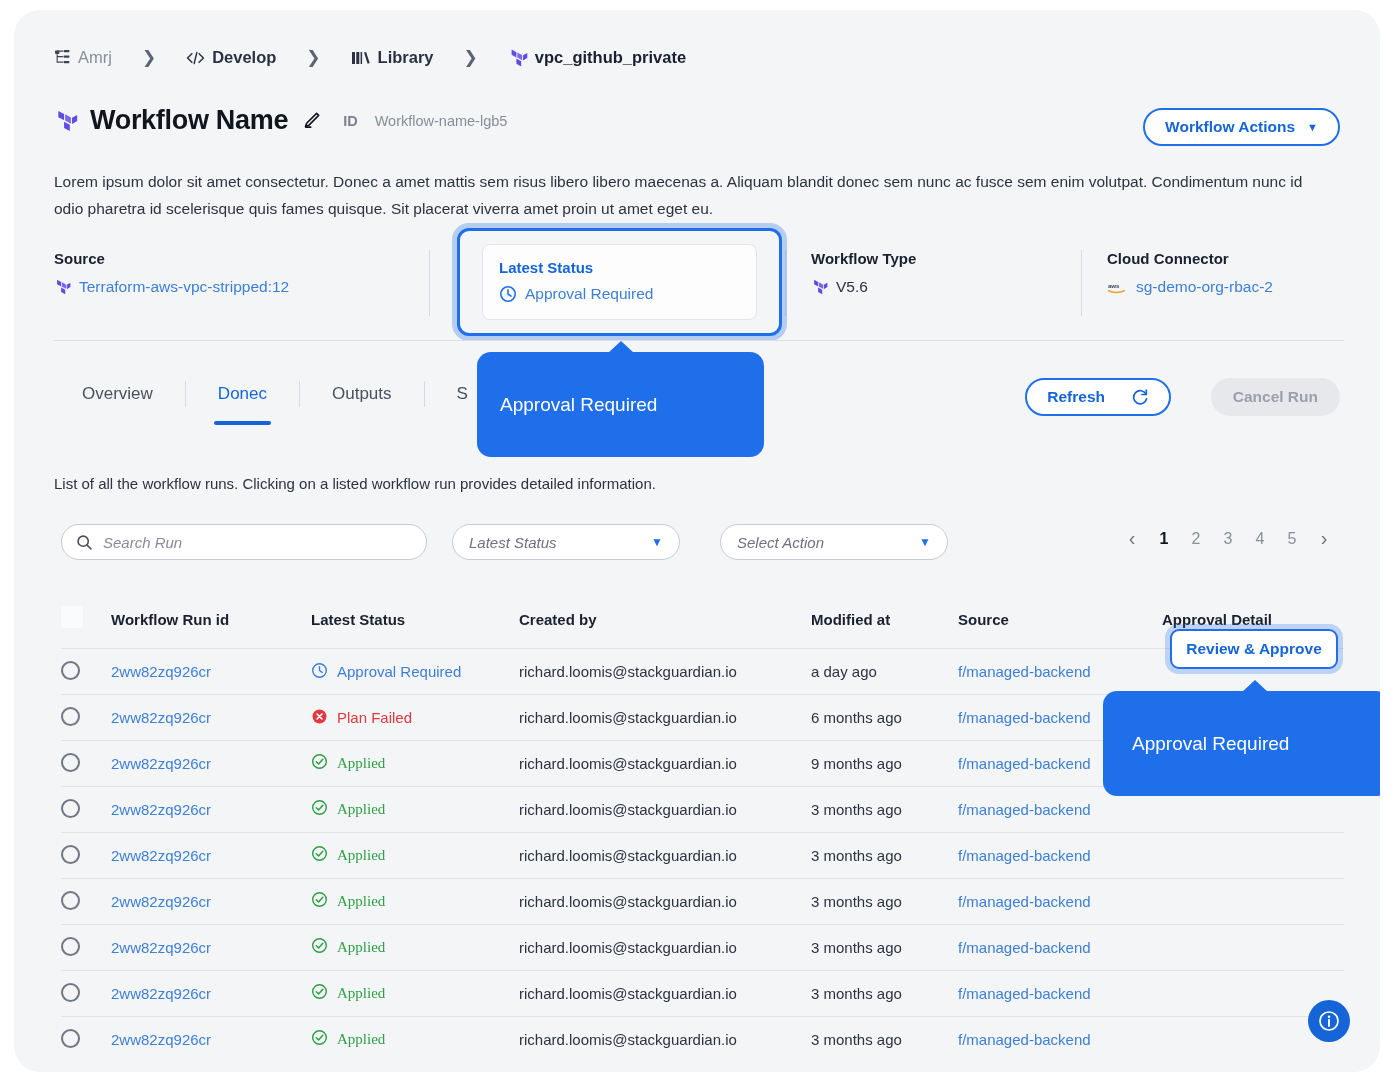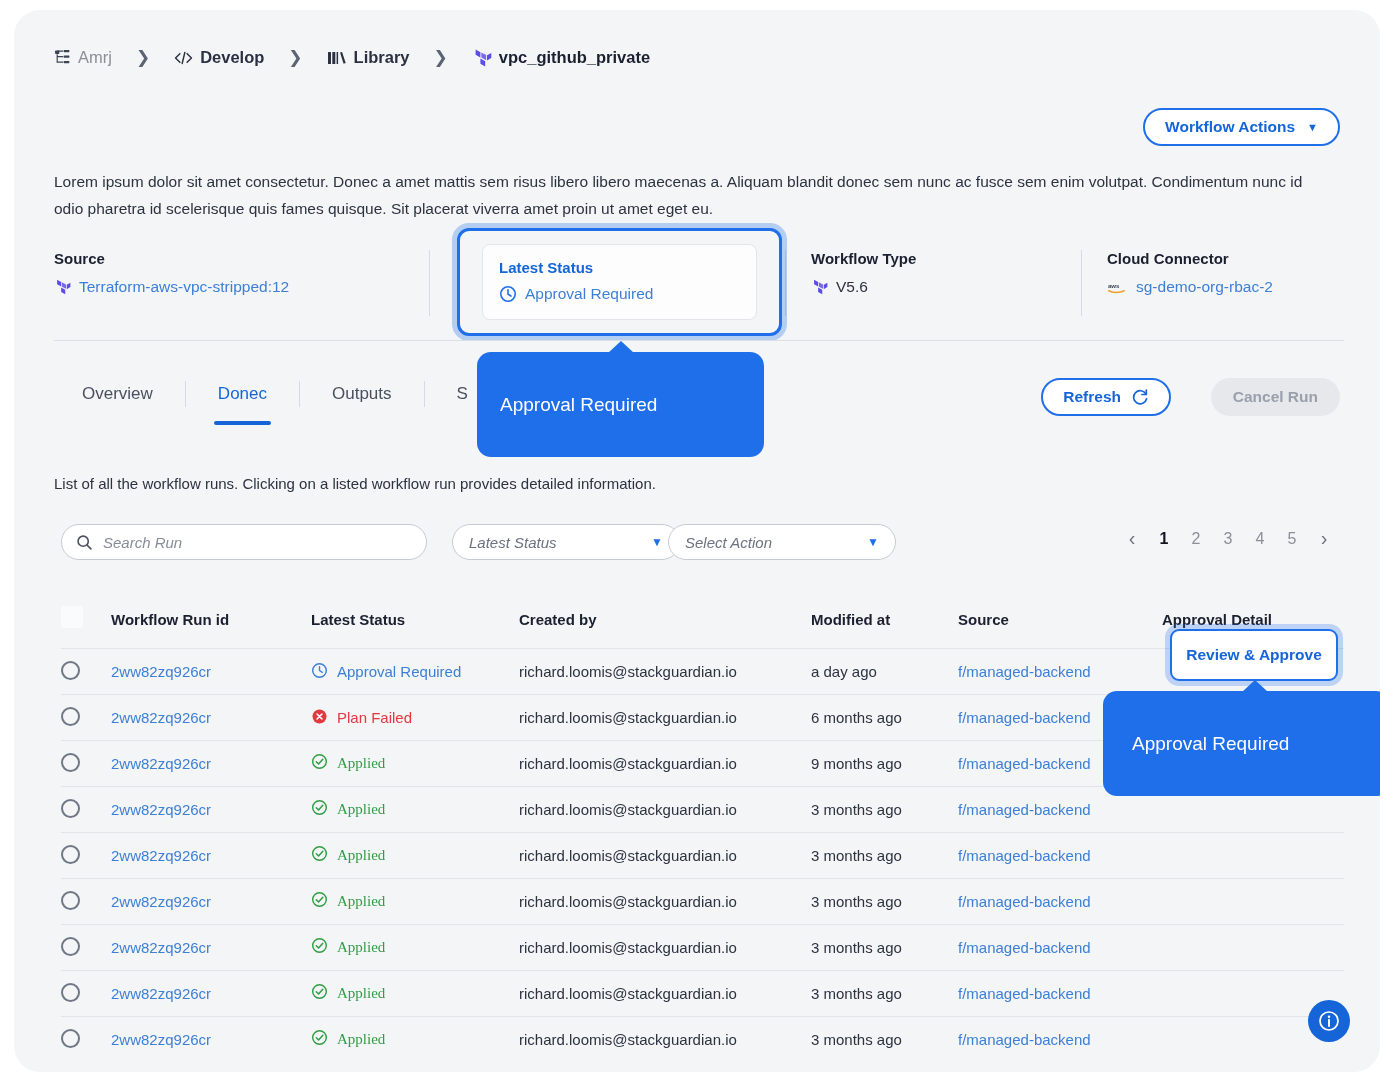--- a/index.html
+++ b/index.html
@@ -14,21 +14,21 @@
     left: 14px; top: 10px;
     width: 1366px; height: 1062px;
     background: #f4f5f7;
     border-radius: 26px;
     overflow: hidden;
   }
 
   
   .breadcrumb {
     position: absolute; left: 40px; top: 38px;
-    display: flex; align-items: center; gap: 11px;
+    display: flex; align-items: center; gap: 17px;
     font-size: 16.5px;
   }
   .crumb { display: flex; align-items: center; gap: 7px; }
   .crumb .txt { color: #8a8f98; font-weight: 400; }
   .crumb.active .txt { color: #1b2030; font-weight: 700; }
   .crumb.bold .txt { color: #2b3142; font-weight: 700; }
   .chev {
     color: #5b6475; font-size: 17px; font-weight: 400;
     margin: 0 13px; line-height: 1;
   }
@@ -107,21 +107,21 @@
     content: ""; position: absolute; left: 28px; right: 28px; bottom: -9px;
     height: 4px; background: #1565d8; border-radius: 2px;
   }
   .tab-div { width: 1px; height: 26px; background: #d7dae0; }
 
   .btn-refresh {
     position: absolute; right: 209px; top: 368px;
     height: 38px; padding: 0 20px;
     border: 2px solid #1f6feb; border-radius: 19px; background: #fff;
     color: #1565d8; font-size: 15.5px; font-weight: 700;
-    display: flex; align-items: center; gap: 10px; cursor: pointer;
+    display: flex; align-items: center; gap: 26px; cursor: pointer;
   }
   .btn-cancel {
     position: absolute; right: 40px; top: 368px;
     height: 38px; padding: 0 22px;
     border: none; border-radius: 19px; background: #e6e8ec;
     color: #9aa0ab; font-size: 15.5px; font-weight: 700;
     display: flex; align-items: center; cursor: default;
   }
 
   
@@ -144,21 +144,21 @@
   .search-box input::placeholder { color: #868d99; font-style: italic; }
   .sel-box {
     position: absolute; height: 36px;
     border: 1px solid #c6cad2; border-radius: 18px; background: #fff;
     display: flex; align-items: center; justify-content: space-between;
     padding: 0 16px; cursor: pointer;
   }
   .sel-box .txt { font-size: 15px; font-style: italic; color: #6c7280; }
   .sel-box .car { color: #1f6feb; font-size: 12px; }
   #sel-status { left: 438px; top: 514px; width: 228px; }
-  #sel-action { left: 654px; top: 514px; width: 228px; }
+  #sel-action { left: 706px; top: 514px; width: 228px; }
 
   .pager {
     position: absolute; right: 40px; top: 517px;
     display: flex; align-items: center; gap: 0px;
     font-size: 16px; color: #8a8f98;
   }
   .pager .pg { width: 32px; text-align: center; cursor: pointer; }
   .pager .pg.on { color: #11151f; font-weight: 700; }
   .pager .arw { width: 32px; text-align: center; cursor: pointer; color: #6c7280; font-size: 20px; }
 
@@ -188,21 +188,21 @@
     display: inline-block;
   }
   .lnk { color: #3d7fd6; text-decoration: none; }
   .st { display: flex; align-items: center; gap: 9px; }
   .st.appr { color: #3d7fd6; }
   .st.fail { color: #e1393f; }
   .st.ok   { color: #2f9e44; font-family: Liberation Serif, serif; }
 
   .approve-wrap {
     position: absolute; left: 1156px; top: 619px;
-    width: 168px; height: 52px;
+    width: 168px; height: 40px;
     border: 2px solid #1f6feb; border-radius: 9px;
     background: #fff;
     box-shadow: 0 0 0 5px rgba(31,111,235,0.26);
     display: flex; align-items: center; justify-content: center;
     font-size: 15.5px; font-weight: 700; color: #1565d8;
     cursor: pointer;
   }
 
   
   .tip {
@@ -274,20 +274,39 @@
             <path d="M8.4 3.2v5.2L3.6 5.8V0.6z" fill="#5c4ee5"></path>
             <path d="M9.3 3.4l4.8 2.6v5.2L9.3 8.6z" fill="#7b68ee"></path>
             <path d="M15 6.3l4.3-2.4v5.2L15 11.5z" fill="#5c4ee5"></path>
             <path d="M8.4 9.6l4.8 2.6v5.2L8.4 14.8z" fill="#5c4ee5"></path>
           </svg>
       </span>
       <span class="txt">vpc_github_private</span>
     </div>
   </div>
 
+  <div class="title-row">
+    <span class="ic">
+      <svg width="24" height="22" viewBox="0 0 20 18">
+          <path d="M8.4 3.2v5.2L3.6 5.8V0.6z" fill="#5c4ee5"></path>
+          <path d="M9.3 3.4l4.8 2.6v5.2L9.3 8.6z" fill="#7b68ee"></path>
+          <path d="M15 6.3l4.3-2.4v5.2L15 11.5z" fill="#5c4ee5"></path>
+          <path d="M8.4 9.6l4.8 2.6v5.2L8.4 14.8z" fill="#5c4ee5"></path>
+        </svg>
+    </span>
+    <span class="page-title">Workflow Name</span>
+    <span class="ic" style="margin-left:2px;">
+      <svg width="19" height="19" viewBox="0 0 18 18">
+          <path d="M13.8 2.2l2 2L6.4 13.6l-3.1 1.1 1.1-3.1z" stroke="#11151f" stroke-width="1.5" fill="none" stroke-linejoin="round"></path>
+          <path d="M3.6 15.3h4.6" stroke="#11151f" stroke-width="1.6" stroke-linecap="round"></path>
+        </svg>
+    </span>
+    <span class="id-label">ID</span>
+    <span class="id-value">Workflow-name-lgb5</span>
+  </div>
 
   <div class="wf-actions">
     <span>Workflow Actions</span>
     <span class="caret">▼</span>
   </div>
 
   <div class="desc">Lorem ipsum dolor sit amet consectetur. Donec a amet mattis sem risus libero libero maecenas a. Aliquam blandit donec sem nunc ac fusce sem enim volutpat. Condimentum nunc id odio pharetra id scelerisque quis fames quisque. Sit placerat viverra amet proin ut amet eget eu.</div>
 
   <div class="meta">
     <div class="meta-col" style="width:375px;">

